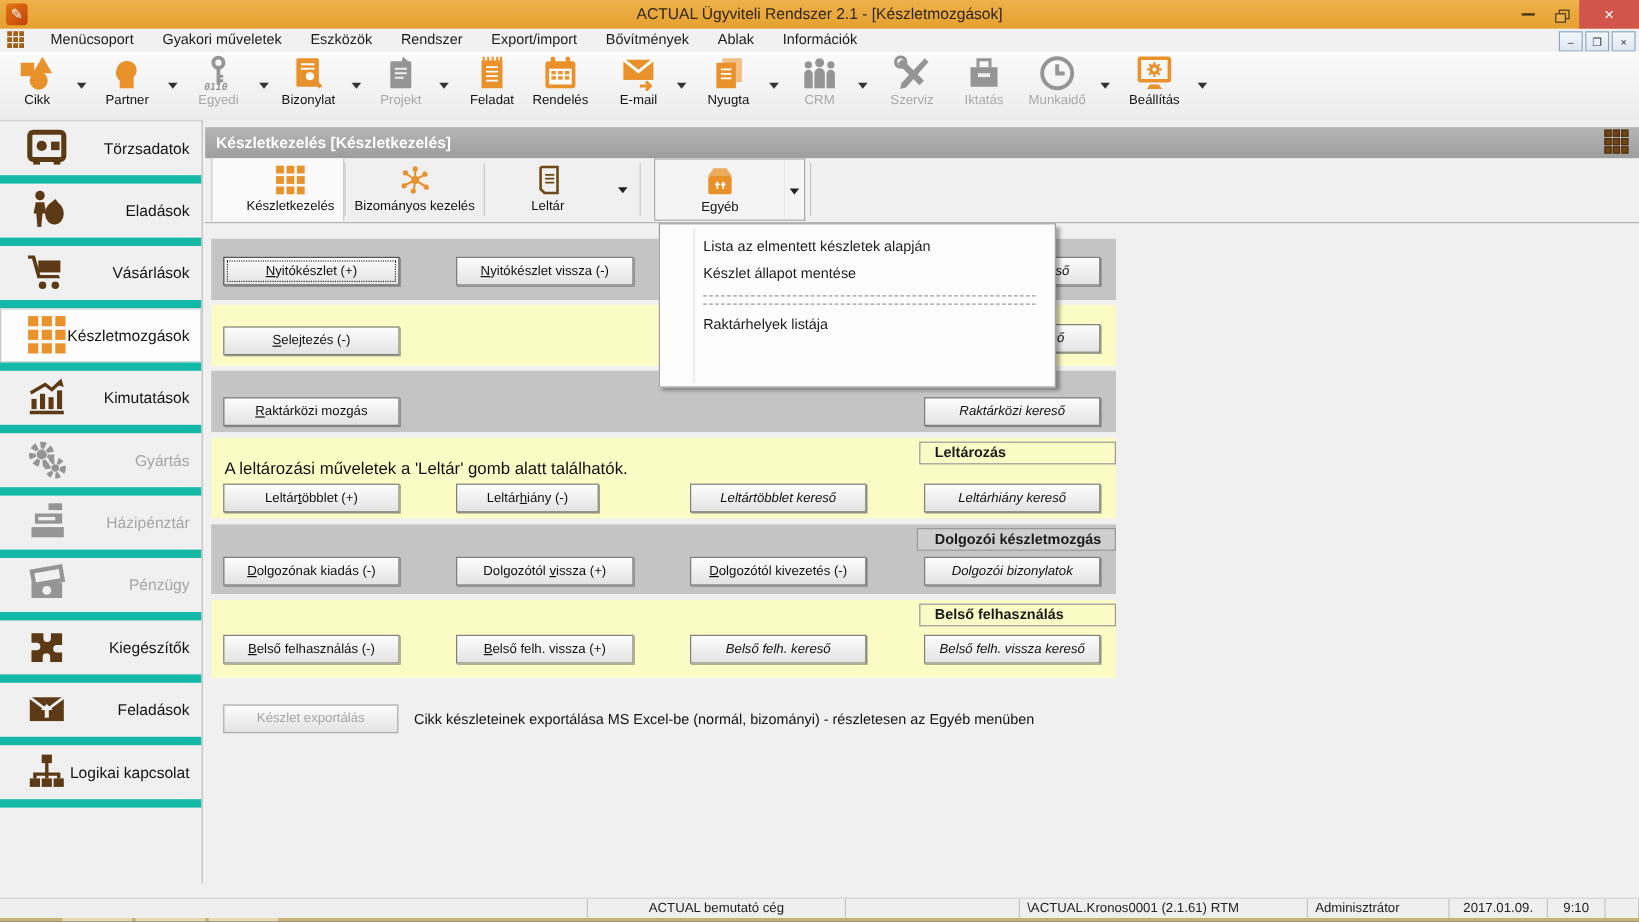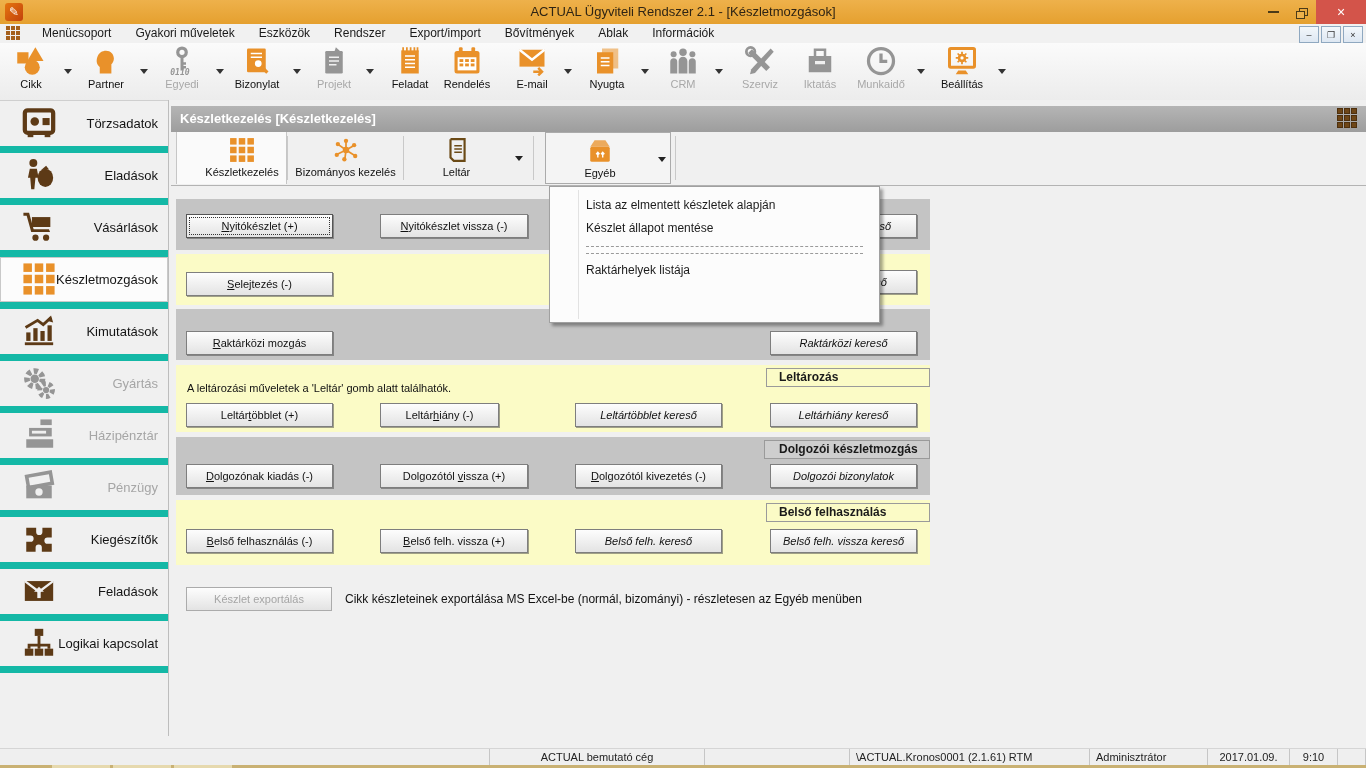--- a/index.html
+++ b/index.html
@@ -62,21 +62,21 @@
   .t-arrow{position:absolute;top:24px;width:0;height:0;border-left:4px solid transparent;border-right:4px solid transparent;border-top:5px solid #222;}
   .t-arrbox{position:absolute;top:0;height:52px;width:17px;border:1px solid #ababab;border-left:none;background:#f4f4f4;box-sizing:border-box;}
   
   .band{position:absolute;left:5px;width:754px;}
   .band.gray{background:#c4c4c4;}
   .band.yellow{background:#fbfbc6;}
   .band-header{position:absolute;right:0;top:3px;width:150px;height:16px;border:1px solid #9a9a9a;
     font-weight:bold;font-size:12px;padding:1px 0 0 12px;}
   .gray .band-header{background:#cecece;padding-left:14px;}
   .yellow .band-header{background:#fbfbc6;}
-  .band-note{position:absolute;left:11px;font-size:11px;color:#111;}
+  .band-note{position:absolute;left:11px;font-size:14px;color:#111;}
   .pbtn{position:absolute;height:24px;width:147px;background:linear-gradient(#fdfdfd,#e3e3e3);
     border:1px solid #7e7e7e;box-shadow:1px 1px 0 rgba(70,70,70,.5);box-sizing:border-box;
     font-size:11px;text-align:center;line-height:22px;color:#111;}
   .pbtn.focused{outline:1px dotted #333;outline-offset:-4px;border-color:#555;}
   .pbtn.it{font-style:italic;}
   .pbtn.dis{color:#a5a5a5;box-shadow:none;border-color:#ababab;}
   .pbtn u{text-decoration:underline;}
   .export-note{position:absolute;font-size:12px;color:#111;}
   
   .mpopup{position:absolute;left:549px;top:186px;width:331px;height:137px;background:#fcfcfc;

